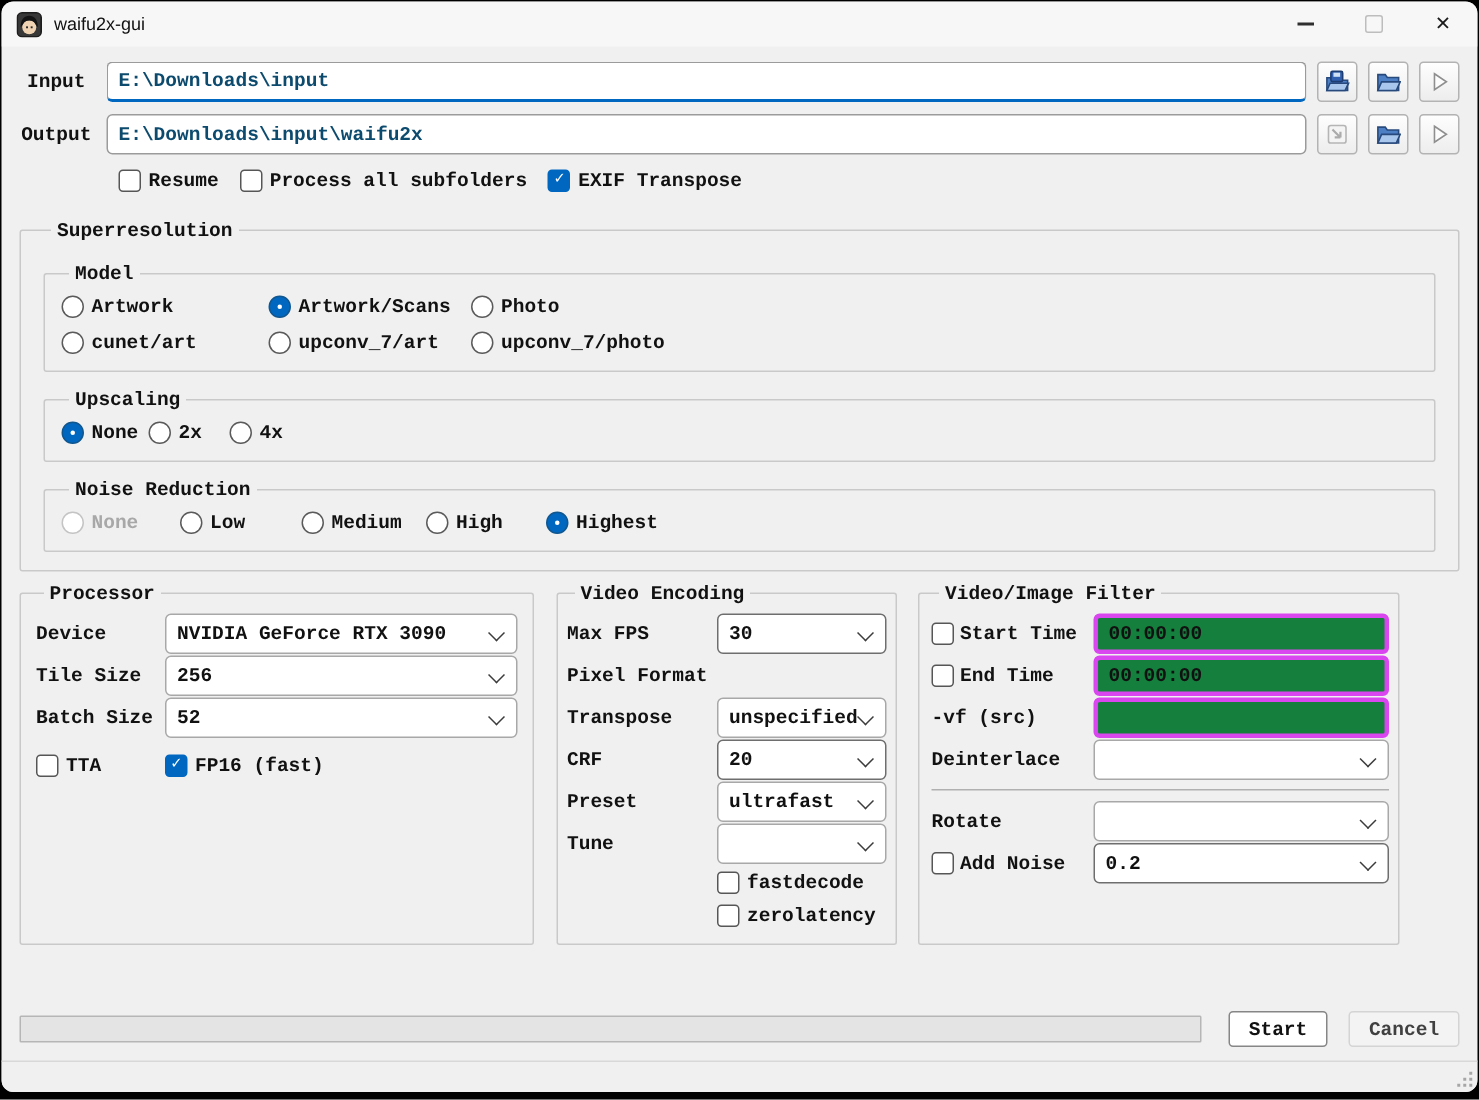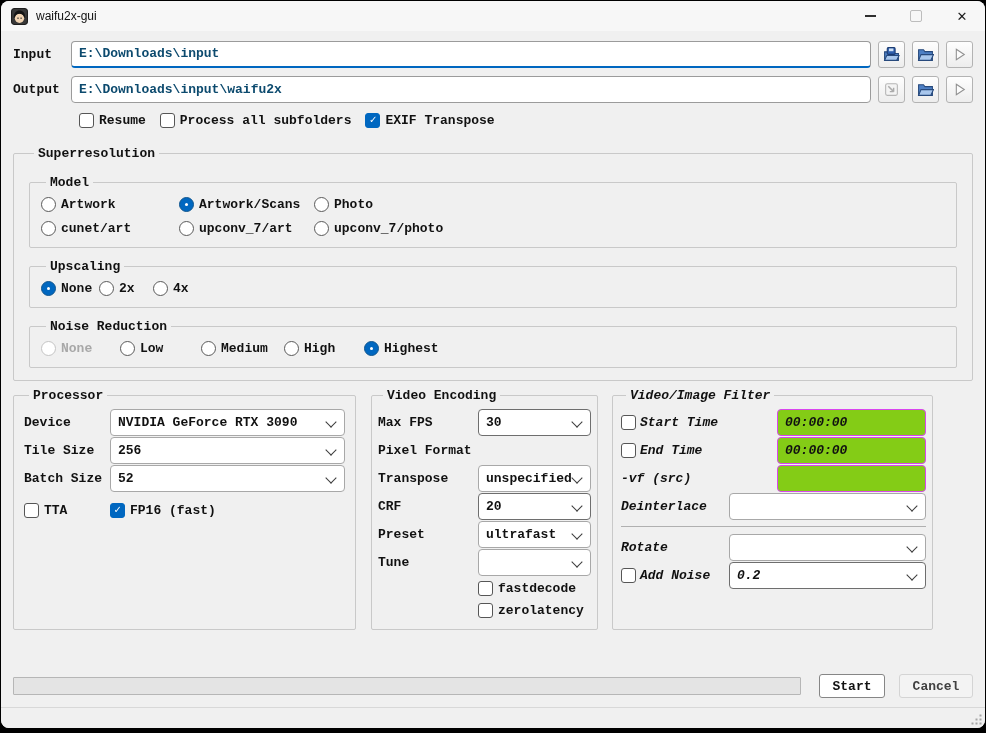--- a/index.html
+++ b/index.html
@@ -21,21 +21,21 @@
   .app-icon { width:17px; height:17px; margin-right:8px; flex:0 0 17px; }
   .win-controls { margin-left:auto; display:flex; height:30px; }
   .win-btn { width:46px; height:30px; display:flex; align-items:center; justify-content:center; }
   .glyph-min { width:11px; height:1.5px; background:#2f2f2f; }
   .glyph-max { width:10px; height:10px; border:1.2px solid #bdbdbd; border-radius:2px; }
   .glyph-close { font-size:13px; color:#1a1a1a; font-family:"DejaVu Sans",sans-serif; }
   
   .main { flex:1 1 auto; padding:0 12px; position:relative; min-height:0; }
   .io-row { display:flex; align-items:center; margin-top:9px; height:28px; }
   .io-row + .io-row { margin-top:7px; }
-  .io-label { width:49px; text-align:left; margin-right:9px; flex:0 0 49px; }
+  .io-label { width:49px; text-align:center; margin-right:9px; flex:0 0 49px; }
   input.txt {
     flex:1 1 auto; min-width:0; height:27px; box-sizing:border-box;
     background:#fff; border:1px solid #9b9b9b; border-radius:4px;
     font:inherit; color:#0c4a6e; padding:0 7px; outline:none;
   }
   input.txt.focused { border-bottom:2px solid #0067c0; }
   .tool-btn {
     width:27px; height:27px; margin-left:7px; flex:0 0 27px; padding:0;
     border:1px solid #b3b3b3; border-radius:3px;
     background:linear-gradient(#fefefe,#ededed);
@@ -69,42 +69,42 @@
   fieldset.inner { padding:7px 11px 11px; }
   fieldset.inner + fieldset.inner { margin-top:11px; }
   .radio-grid { display:grid; grid-template-columns:138px 135px auto; row-gap:9px; }
   .radio-row-ups { display:grid; grid-template-columns:58px 54px auto; }
   .radio-row-noise { display:grid; grid-template-columns:79px 81px 83px 80px auto; }
   
   .cols { display:flex; margin-top:7px; height:242px; align-items:stretch; }
   fieldset.panel { box-sizing:border-box; }
   fieldset.proc { width:343px; padding:6px 10px 0; }
   fieldset.venc { width:227px; margin-left:15px; padding:6px 6px 0; }
-  fieldset.vfilt { width:321px; margin-left:14px; padding:6px 6px 0 8px;font-style:italic; }
+  fieldset.vfilt { width:321px; margin-left:14px; padding:6px 6px 0 8px; }
   .frow { display:flex; align-items:center; height:27px; margin-bottom:1px; }
   .flbl { white-space:nowrap; flex:0 0 auto; }
   .w86 { width:86px; flex:0 0 86px; }
   .w100 { width:100px; flex:0 0 100px; }
   .w108 { width:108px; flex:0 0 108px; display:flex; align-items:center; gap:4px; }
   .sel {
     position:relative; flex:1 1 auto; min-width:0; height:27px; box-sizing:border-box;
     background:#fff; border:1px solid #a8a8a8; border-radius:4px;
     display:flex; align-items:center; padding:0 22px 0 7px; cursor:default;
     white-space:nowrap; overflow:hidden;
   }
   .sel.dark { border-color:#6e6e6e; }
   .chev {
     position:absolute; right:9px; top:8px; width:7px; height:7px;
     border-right:1.6px solid #3c3c3c; border-bottom:1.6px solid #3c3c3c;
     transform:rotate(45deg);
   }
   input.fld {
     flex:1 1 auto; min-width:0; height:27px; box-sizing:border-box;
-    background:#84cc16; border:1px solid #d946ef; border-radius:4px;
-    font:inherit; color:#111; padding:0 7px; outline:none;margin-left:48px;
+    background:#15803d; border:3px solid #d946ef; border-radius:4px;
+    font:inherit; color:#111; padding:0 7px; outline:none;
   }
   .cb-indent { margin-left:100px; height:20px; display:flex; align-items:center; margin-top:2px; }
   .vf-sep { height:1px; background:#b0b0b0; margin:6px 0 7px; }
   
   .footer { display:flex; align-items:center; margin-top:44px; height:24px; }
   .progress {
     flex:1 1 auto; height:18px; box-sizing:border-box;
     background:#e4e4e4; border:1px solid #b6b6b6; border-radius:1px; overflow:hidden;
   }
   .progress-fill { height:100%; background:#0067c0; width:0%; }

